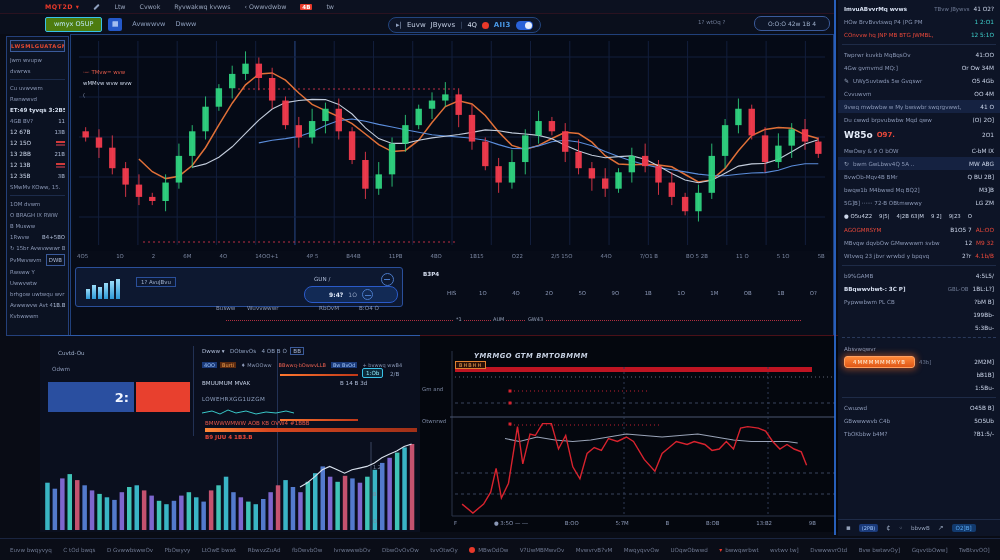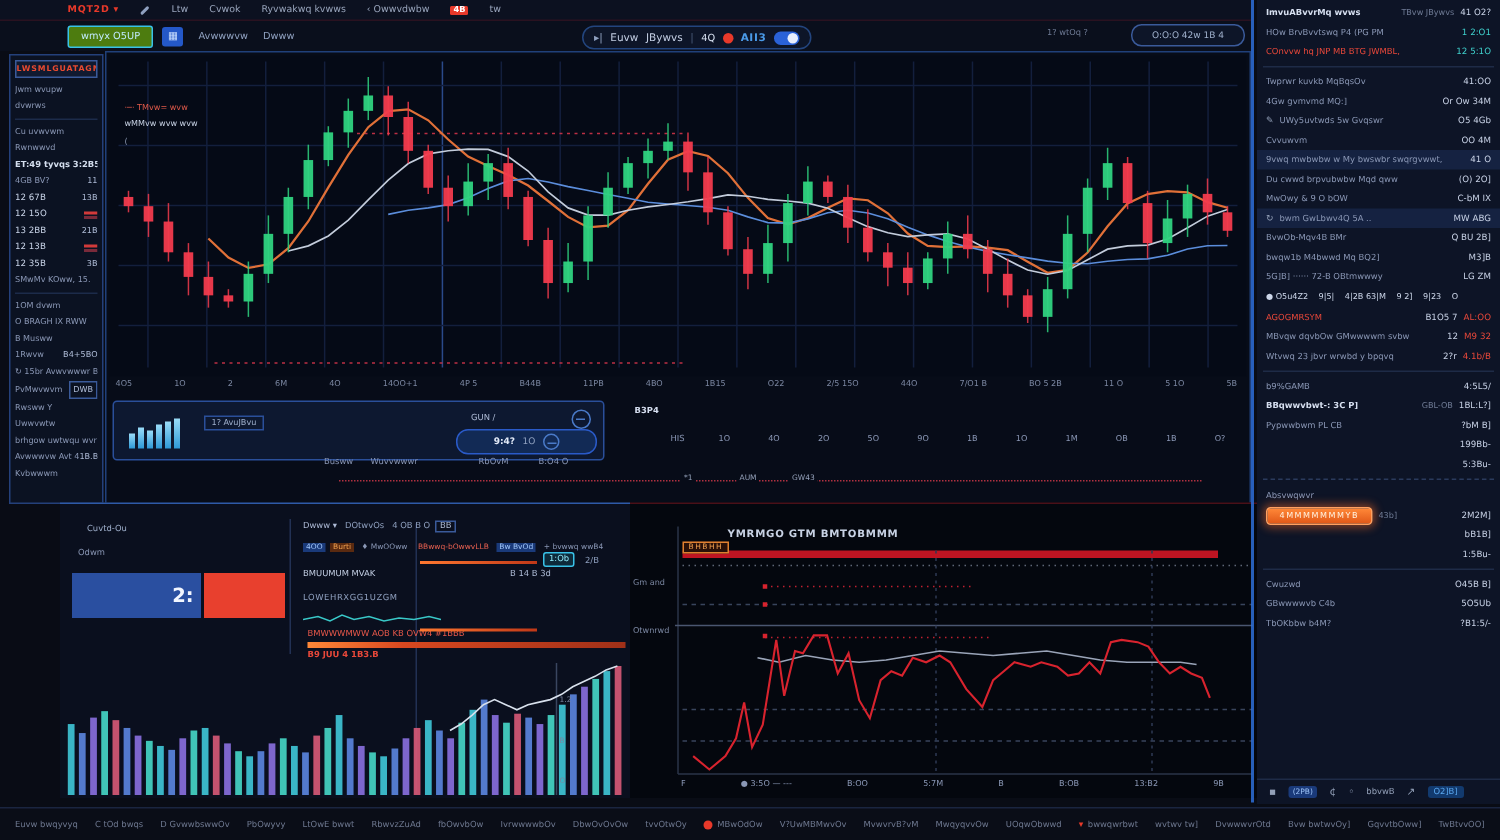--- a/index.html
+++ b/index.html
@@ -82,21 +82,21 @@
   .chip.red{color:#e86050;}
   .vline{position:absolute;width:1px;background:#223154;}
   .oline{position:absolute;height:2px;background:linear-gradient(90deg,#ff7830,#c03818);}
   #bl-badge{position:absolute;left:322px;top:32px;border:1px solid #39c2e8;color:#8fe8f8;background:#0d2a3a;
             font-size:5.6px;padding:1px 3px;border-radius:2px;}
   #bl-alertbar{position:absolute;left:165px;top:92px;width:212px;height:4px;
                background:linear-gradient(90deg,#ff8838,#d84820 30%,#a03018);}
   .mini-axis-lbl{position:absolute;font-size:5px;color:#7a86a0;}
   
   #bm-panel{left:420px;top:335px;width:420px;height:197px;background:#04070e;border-top:1px solid #4a1018;box-sizing:border-box;}
-  #bm-title{position:absolute;left:65px;top:16px;font-size:6.8px;font-weight:bold;color:#c8d2e4;letter-spacing:.5px;}
+  #bm-title{position:absolute;left:54px;top:16px;font-size:6.8px;font-weight:bold;color:#c8d2e4;letter-spacing:.5px;font-style:italic;}
   #bm-badge{position:absolute;left:35px;top:25px;border:1px solid #e08030;background:#2a1008;color:#f0a050;
             font-size:5px;padding:0 3px;letter-spacing:1px;}
   #bm-axis{position:absolute;left:34px;top:184px;width:362px;display:flex;justify-content:space-between;
            font-size:5.4px;color:#8a97b5;}
   .bm-left-lbl{position:absolute;left:2px;font-size:5.4px;color:#7a86a0;}
   
   #right-divider{left:834px;top:0;width:2px;height:535px;background:#2e6fd8;opacity:.85;}
   #right-panel{left:838px;top:0;width:162px;height:536px;background:#0d1426;box-sizing:border-box;
                padding:2px 0 0 0;display:flex;flex-direction:column;}
   .rp-row{display:flex;align-items:center;padding:0 6px;min-height:13px;gap:4px;}
@@ -634,20 +634,25 @@
         <span class="rp-v">OO 4M</span>
       </div>
       <div class="rp-row hl">
         <span class="rp-l">9vwq mwbwbw w My bwswbr swqrgvwwt,</span>
         <span class="rp-v">41  O</span>
       </div>
       <div class="rp-row">
         <span class="rp-l">Du cwwd brpvubwbw Mqd qww</span>
         <span class="rp-v">(O) 2O]</span>
       </div>
+      <div class="rp-row" style="min-height: 18px;">
+        <span class="rp-big">W85o</span>
+        <span class="rp-big-sub">O97.</span>
+        <span class="rp-v" style="margin-left: auto;">2O1</span>
+      </div>
       <div class="rp-row">
         <span class="rp-l">MwOwy &amp; 9 O bOW</span>
         <span class="rp-v">C-bM IX</span>
       </div>
       <div class="rp-row hl">
         <span class="rp-ic" style="font-size: 6px;">↻</span>
         <span class="rp-l">bwm GwLbwv4Q 5A ..</span>
         <span class="rp-v">MW ABG</span>
       </div>
       <div class="rp-row">

